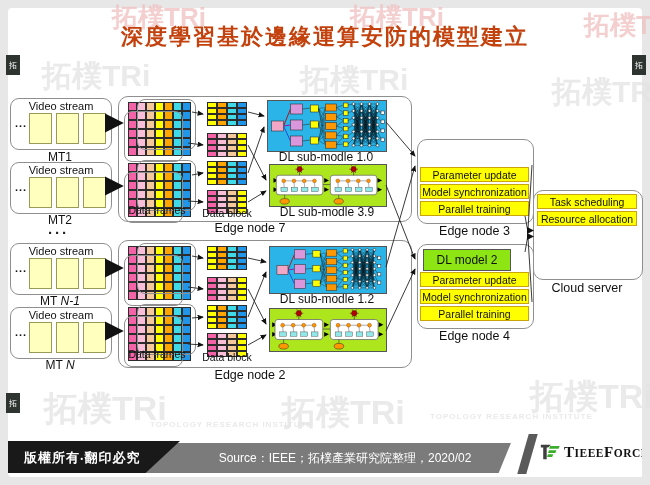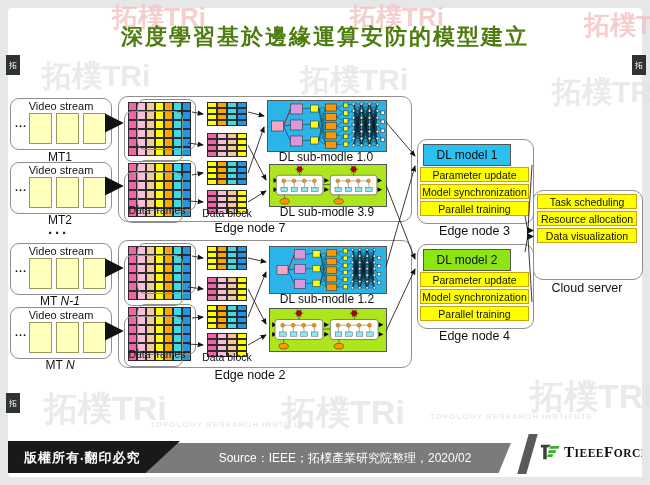--- a/index.html
+++ b/index.html
@@ -74,21 +74,21 @@
   <span class="wm" style="left:552px;top:72px;font-size:30px;">拓樸TRi</span>
   <span class="wm" style="left:44px;top:386px;font-size:34px;">拓樸TRi</span>
   <span class="wm" style="left:282px;top:390px;font-size:34px;">拓樸TRi</span>
   <span class="wm" style="left:530px;top:374px;font-size:34px;">拓樸TRi</span>
   <span class="wm" style="left:150px;top:420px;font-size:8px;letter-spacing:1px;">TOPOLOGY RESEARCH INSTITUTE</span>
   <span class="wm" style="left:430px;top:412px;font-size:8px;letter-spacing:1px;">TOPOLOGY RESEARCH INSTITUTE</span>
   <span class="stamp" style="left:6px;top:55px;">拓</span>
   <span class="stamp" style="left:632px;top:55px;">拓</span>
   <span class="stamp" style="left:6px;top:393px;">拓</span>
 
-  <div class="title" style="color: #4d7c0f;">深度學習基於邊緣運算安防的模型建立</div>
+  <div class="title" style="color: #c2410c;">深度學習基於邊緣運算安防的模型建立</div>
 
   <div class="vunit" style="left:10px;top:98px;">
     <div class="vlabel">Video stream</div>
     <div class="vdots">...</div>
     <div class="vcell" style="left: 18px; background: rgb(255, 255, 190);"></div>
     <div class="vcell" style="left: 45px; background: rgb(255, 255, 190);"></div>
     <div class="vcell" style="left: 72px; background: rgb(255, 255, 190);"></div>
   </div>
   <div class="mtlabel" style="left:10px;top:150px;"><span>MT1</span><i></i></div>
 
@@ -1074,42 +1074,40 @@
         <circle cx="102" cy="17" r="2" fill="#FF9800" stroke="#803000" stroke-width="0.4"></circle>
         <line x1="102" y1="19" x2="102.5" y2="24" stroke="#555" stroke-width="0.5"></line>
         <rect x="99" y="24" width="7" height="4.5" fill="#90E8E8" stroke="#333" stroke-width="0.4"></rect>
         <line x1="70" y1="36" x2="70" y2="32" stroke="#333" stroke-width="0.6"></line>
         <ellipse cx="70" cy="39" rx="5" ry="3" fill="#FF9800" stroke="#222" stroke-width="0.5"></ellipse>
       </svg>
   </div>
   <div class="node-label" style="left:150px;top:368px;width:200px;">Edge node 2</div>
 
   <div class="node-box" style="left:417px;top:139px;width:115px;height:83px;"></div>
-  <div class="modelbox" style="left:423px;top:144px;background:#2BC0F0;">DL model 1</div>
   <div class="frows" style="left:420px;top:167px;width:109px;">
     <div class="frow">Parameter update</div>
     <div class="frow">Model synchronization</div>
     <div class="frow">Parallel training</div>
   </div>
   <div class="node-label" style="left:417px;top:224px;width:115px;">Edge node 3</div>
 
   <div class="node-box" style="left:417px;top:244px;width:115px;height:83px;"></div>
   <div class="modelbox" style="left:423px;top:249px;background:#8DE614;">DL model 2</div>
   <div class="frows" style="left:420px;top:272px;width:109px;">
     <div class="frow">Parameter update</div>
     <div class="frow">Model synchronization</div>
     <div class="frow">Parallel training</div>
   </div>
   <div class="node-label" style="left:417px;top:329px;width:115px;">Edge node 4</div>
 
   <div class="node-box" style="left:533px;top:190px;width:108px;height:88px;"></div>
   <div class="frows" style="left:537px;top:194px;width:100px;">
     <div class="frow">Task scheduling</div>
     <div class="frow">Resource allocation</div>
-    <div class="frow">Data visualization</div>
   </div>
   <div class="node-label" style="left:533px;top:281px;width:108px;">Cloud server</div>
 
   <svg class="overlay" width="650" height="485">
     <defs>
       <marker id="m" markerWidth="7" markerHeight="7" refX="6" refY="3" orient="auto">
         <path d="M0,0 L7,3 L0,6 Z" fill="#111"></path>
       </marker>
       <marker id="mb" markerWidth="8" markerHeight="8" refX="6" refY="4" orient="auto">
         <path d="M0,0 L8,4 L0,8 Z" fill="#111"></path>

